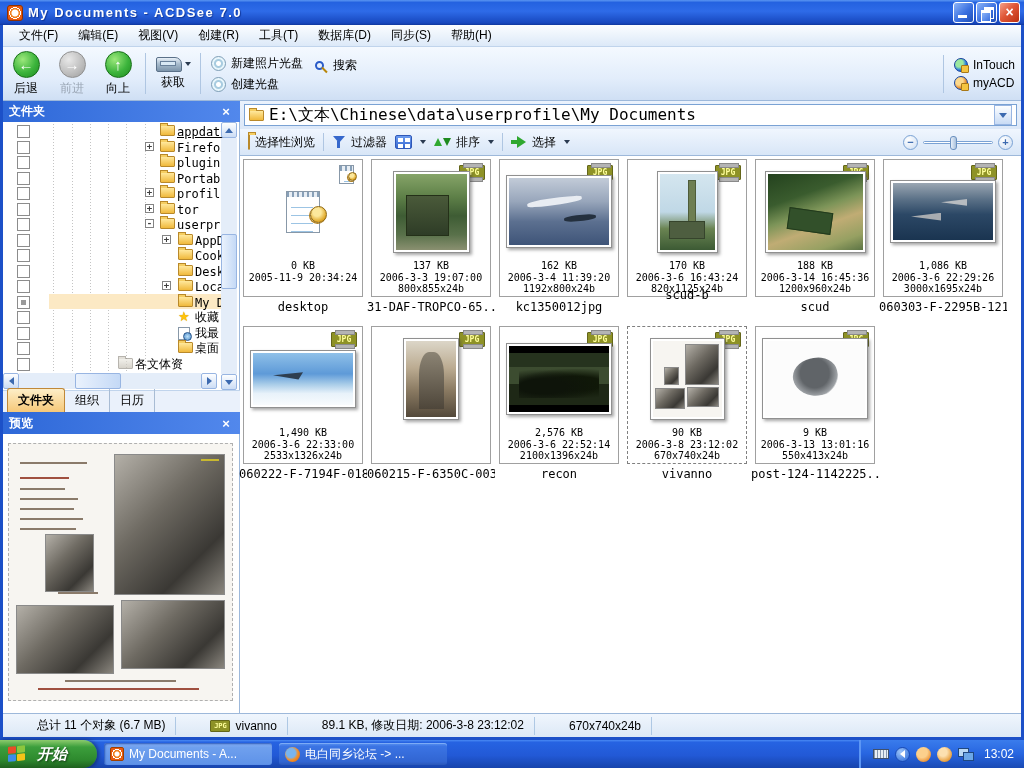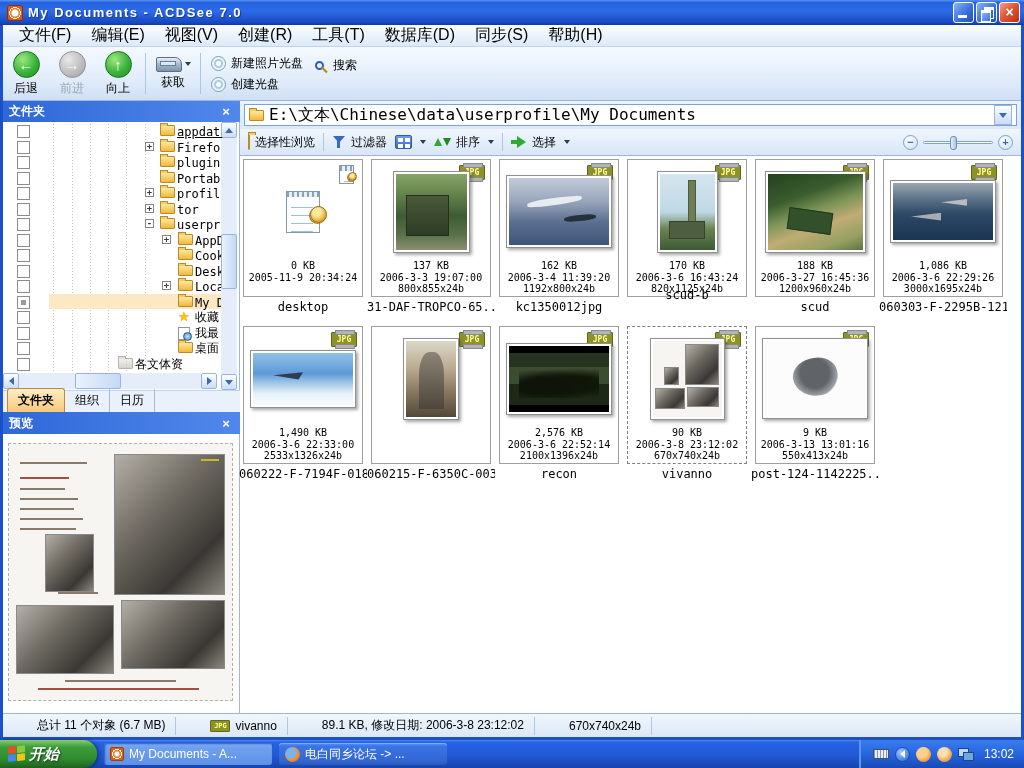--- a/index.html
+++ b/index.html
@@ -26,21 +26,21 @@
 
   
   .frame-l { left:0; top:25px; width:3px; height:715px; background:#1C50C8; }
   .frame-r { left:1021px; top:25px; width:3px; height:715px; background:#1C50C8; }
   .frame-b { left:0; top:737px; width:1024px; height:3px; background:#1C50C8; }
 
   
   .menubar { left:3px; top:25px; width:1018px; height:22px;
     background:linear-gradient(180deg,#FBFDFF,#DCE9F8); border-bottom:1px solid #C0D4EC;
     display:flex; align-items:center; padding-left:6px; }
-  .menu-item { font-size:16px; color:#000; padding:3px 10px; cursor:default; }
+  .menu-item { font-size:12px; color:#000; padding:3px 10px; cursor:default; }
 
   
   .toolbar { left:3px; top:47px; width:1018px; height:54px;
     background:linear-gradient(180deg,#F4F9FF 0%,#E2EDFB 60%,#CFDFF4 100%); border-bottom:1px solid #9DB8DA;
     display:flex; align-items:stretch; }
   .tb-big { width:46px; display:flex; flex-direction:column; align-items:center; justify-content:center; gap:2px; font-size:12px; }
   .tb-big .circ { width:27px; height:27px; border-radius:50%; color:#fff; font-size:15px; font-weight:bold;
     display:flex; align-items:center; justify-content:center;
     background:radial-gradient(circle at 35% 30%, #9CE87C 0%, #3CB43C 55%, #1E8A1E 100%); border:1px solid #187018; }
   .tb-big.disabled .circ { background:radial-gradient(circle at 35% 30%, #E8E8E8 0%, #BCBCBC 60%, #9C9C9C 100%); border-color:#909090; }
@@ -179,21 +179,21 @@
   .th-collage { background:#F7F5F1; }
 
   
   .statusbar { left:3px; top:713px; width:1018px; height:24px; background:linear-gradient(180deg,#F0F6FD,#DCE8F6);
     border-top:1px solid #9DB8DA; display:flex; align-items:center; font-size:12px; color:#000; }
   .st-seg { padding:0 10px; border-right:1px solid #AEC8E4; height:18px; display:flex; align-items:center; gap:5px; white-space:nowrap;margin-left:24px; }
 
   
   .taskbar { left:0; top:740px; width:1024px; height:28px;
     background:linear-gradient(180deg,#4A8AF4 0%,#2663E2 8%,#2259D6 55%,#1744AC 100%); display:flex; align-items:center; }
-  .startbtn { width:97px; height:28px; border-radius:0 14px 14px 0; display:flex; align-items:center; gap:3px; padding-left:8px;
+  .startbtn { width:97px; height:28px; border-radius:0 14px 14px 0; display:flex; align-items:center; gap:11px; padding-left:8px;
     background:linear-gradient(180deg,#8CCB6C 0%,#3C9E3C 25%,#2E8A2E 70%,#1E601E 100%); box-shadow:2px 0 4px rgba(0,0,0,.4); }
   .winflag { width:18px; height:16px; display:grid; grid-template-columns:8px 8px; grid-template-rows:7px 7px; gap:1px; transform:skewY(-6deg); }
   .winflag i { border-radius:1px; }
   .winflag i:nth-child(1){ background:#E84C28; } .winflag i:nth-child(2){ background:#8CC63E; }
   .winflag i:nth-child(3){ background:#3C8CE8; } .winflag i:nth-child(4){ background:#F4C418; }
   .start-label { color:#fff; font-weight:bold; font-style:italic; font-size:15px; text-shadow:1px 1px 2px #143C14; }
   .task { width:168px; height:22px; margin-left:7px; border-radius:3px; display:flex; align-items:center; gap:5px; padding:0 6px;
     background:linear-gradient(180deg,#5B94F2,#3B74E4 15%,#3165D2 85%,#2A57B8); box-shadow:inset 0 1px 0 #7CABF6; color:#fff; font-size:12px; white-space:nowrap; overflow:hidden; }
   .task.active { background:linear-gradient(180deg,#8AB2F4,#6FA0EE 20%,#5E92E8); box-shadow:inset 1px 1px 2px #2A57B8; }
   .ff-ic { width:15px; height:15px; border-radius:50%; background:radial-gradient(circle at 40% 40%, #78B4F0 0 35%, #F49028 55%, #C85A10 100%); flex:none; }
@@ -268,20 +268,33 @@
       </div>
       <div class="tb-srow">
         <span class="cd"></span>
         <span>创建光盘</span>
       </div>
     </div>
     <div class="tb-stack">
       <div class="tb-srow" style="margin-bottom:16px;">
         <span class="mag"></span>
         <span>搜索</span>
+      </div>
+    </div>
+    <div class="tb-right">
+      <div class="tb-sep" style="height:38px;"></div>
+      <div class="tb-stack">
+        <div class="tb-srow">
+          <span class="globe"></span>
+          <span>InTouch</span>
+        </div>
+        <div class="tb-srow">
+          <span class="globe orange"></span>
+          <span>myACD</span>
+        </div>
       </div>
     </div>
   </div>
 
   <div class="abs panel-h folders-h">
     <span>文件夹</span>
     <span class="panel-x">×</span>
   </div>
   <div class="abs tree" id="tree">
       <div class="guide" style="left: 50px;"></div>
@@ -501,21 +514,21 @@
       <div class="fname" style="left: 383px; top: 132px;">scud-b</div>
       <div class="cell" style="left: 515px; top: 3px;">
         <div class="jpg-badge">JPG</div>
         <div class="thumbwrap">
           <div class="photo">
             <div class="img th-scud" style="width: 95px; height: 76px;"></div>
           </div>
         </div>
         <div class="info">
           <div>188 KB</div>
-          <div>2006-3-27 16:45:36</div>
+          <div>2006-3-14 16:45:36</div>
           <div>1200x960x24b</div>
         </div>
       </div>
       <div class="fname" style="left: 511px; top: 144px;">scud</div>
       <div class="cell" style="left: 643px; top: 3px;">
         <div class="jpg-badge">JPG</div>
         <div class="thumbwrap">
           <div class="photo">
             <div class="img th-f22" style="width: 100px; height: 57px;"></div>
           </div>

